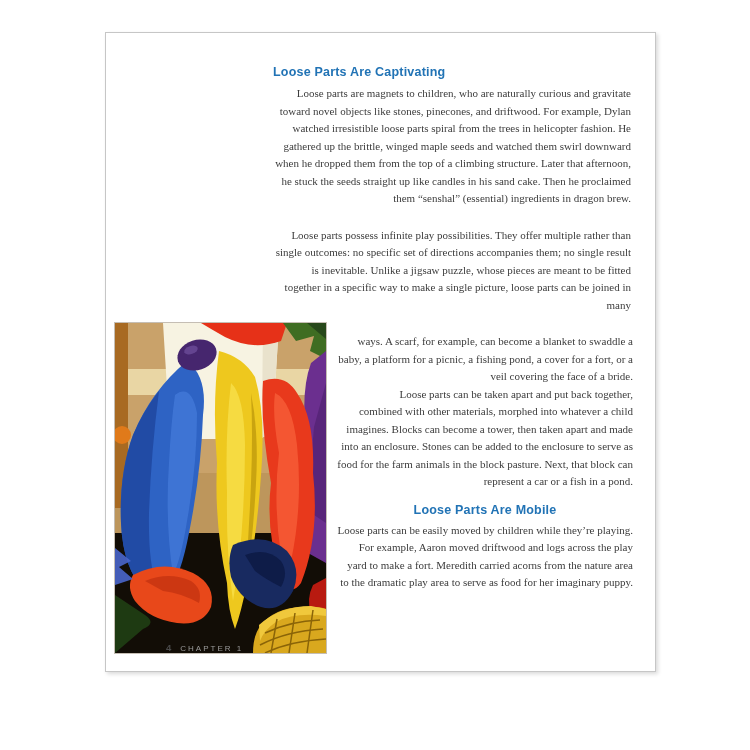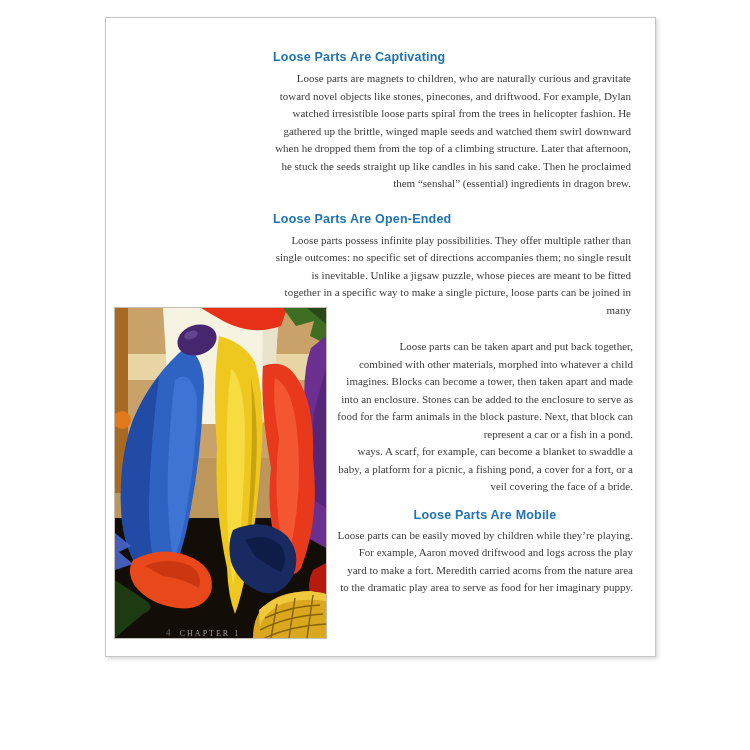--- a/index.html
+++ b/index.html
@@ -5,21 +5,21 @@
   html,body{margin:0;padding:0;}
   body{
     width:750px;height:750px;
     background:#ffffff;
     font-family:"Liberation Serif", serif;
     position:relative;
     overflow:hidden;
   }
   .page{
     position:absolute;
-    left:105px; top:17px;
+    left:105px; top:32px;
     width:551px; height:640px;
     background:#ffffff;
     border:1px solid #c6c6c6;
     box-shadow:2px 2px 4px rgba(0,0,0,0.15);
     box-sizing:border-box;
   }
   .content{
     padding:32px 24px 0 167px;
   }
   h2.sect{
@@ -46,21 +46,21 @@
   p.indent{text-indent:17px;}
   .photo{
     position:absolute;
     left:9px; top:290px;
     width:211px; height:330px;
     outline:1px solid rgba(90,70,40,0.35);
   }
   .footer{
     position:absolute;
     left:60px; bottom:16px;
-    font-family:Liberation Serif, serif;
+    font-family:Liberation Sans, sans-serif;
     white-space:nowrap;
   }
   .pagenum{
     font-weight:bold;
     font-size:9.5px;
     color:#4a4a4a;
     margin-right:9px;
   }
   .chapter{
     font-size:8px;
@@ -74,27 +74,26 @@
 <div class="page">
 
   <div class="content">
 
     <section class="block">
       <h2 class="sect">Loose Parts Are Captivating</h2>
       <p class="body">Loose parts are magnets to children, who are naturally curious and gravitate toward novel objects like stones, pinecones, and driftwood. For example, Dylan watched irresistible loose parts spiral from the trees in helicopter fashion. He gathered up the brittle, winged maple seeds and watched them swirl downward when he dropped them from the top of a climbing structure. Later that afternoon, he stuck the seeds straight up like candles in his sand cake. Then he proclaimed them “senshal” (essential) ingredients in dragon brew.</p>
     </section>
 
     <section class="block">
-      <h2 class="sect">Loose Parts Are Open-Ended</h2>
       <p class="body">Loose parts possess infinite play possibilities. They offer multiple rather than single outcomes: no specific set of directions accompanies them; no single result is inevitable. Unlike a jigsaw puzzle, whose pieces are meant to be fitted together in a specific way to make a single picture, loose parts can be joined in many</p>
     </section>
 
     <div class="narrow-col">
+      <p class="body">ways. A scarf, for example, can become a blanket to swaddle a baby, a platform for a picnic, a fishing pond, a cover for a fort, or a veil covering the face of a bride.</p>
       <p class="body indent">Loose parts can be taken apart and put back together, combined with other materials, morphed into whatever a child imagines. Blocks can become a tower, then taken apart and made into an enclosure. Stones can be added to the enclosure to serve as food for the farm animals in the block pasture. Next, that block can represent a car or a fish in a pond.</p>
-      <p class="body">ways. A scarf, for example, can become a blanket to swaddle a baby, a platform for a picnic, a fishing pond, a cover for a fort, or a veil covering the face of a bride.</p>
       <h2 class="sect">Loose Parts Are Mobile</h2>
       <p class="body">Loose parts can be easily moved by children while they’re playing. For example, Aaron moved driftwood and logs across the play yard to make a fort. Meredith carried acorns from the nature area to the dramatic play area to serve as food for her imaginary puppy.</p>
     </div>
 
   </div>
 
   <svg class="photo" viewBox="0 0 211 330" aria-hidden="true">
 
     <rect x="0" y="0" width="211" height="230" fill="#c9a26a"></rect>
     <rect x="0" y="46" width="211" height="26" fill="#e9d6a4"></rect>

